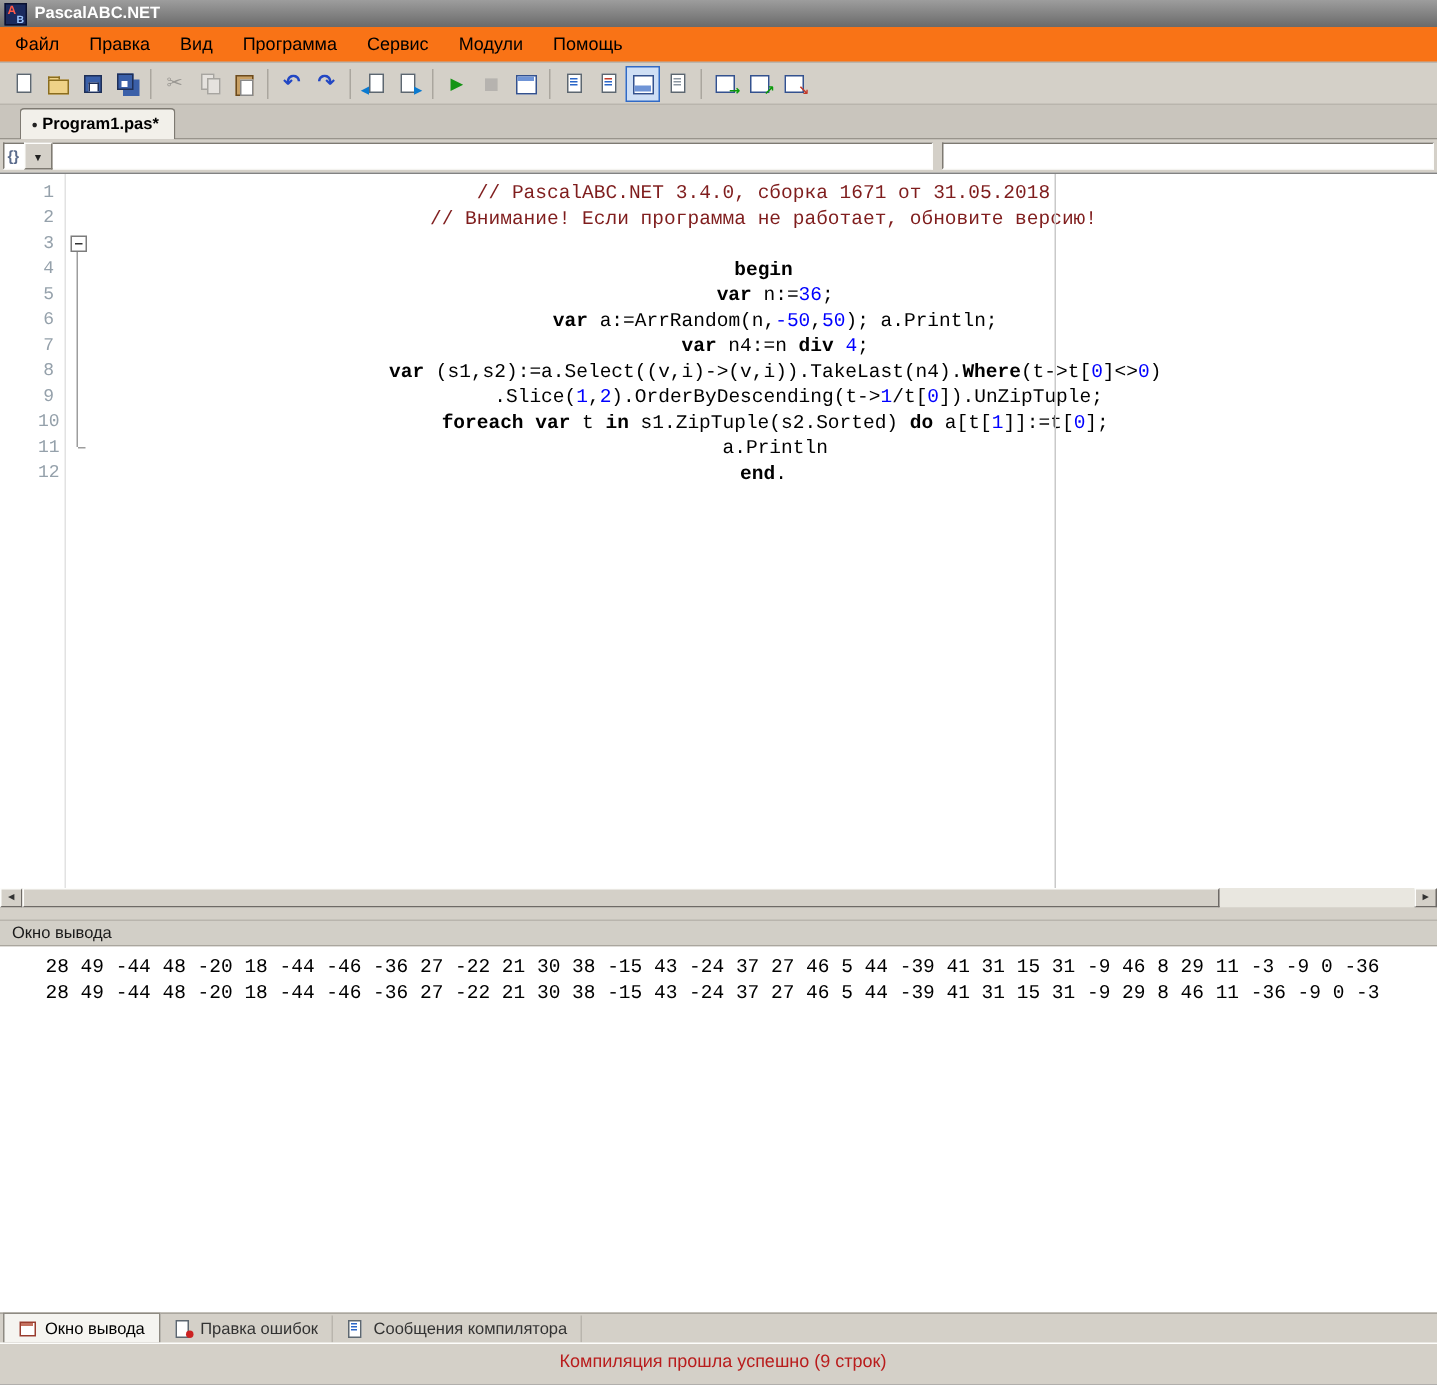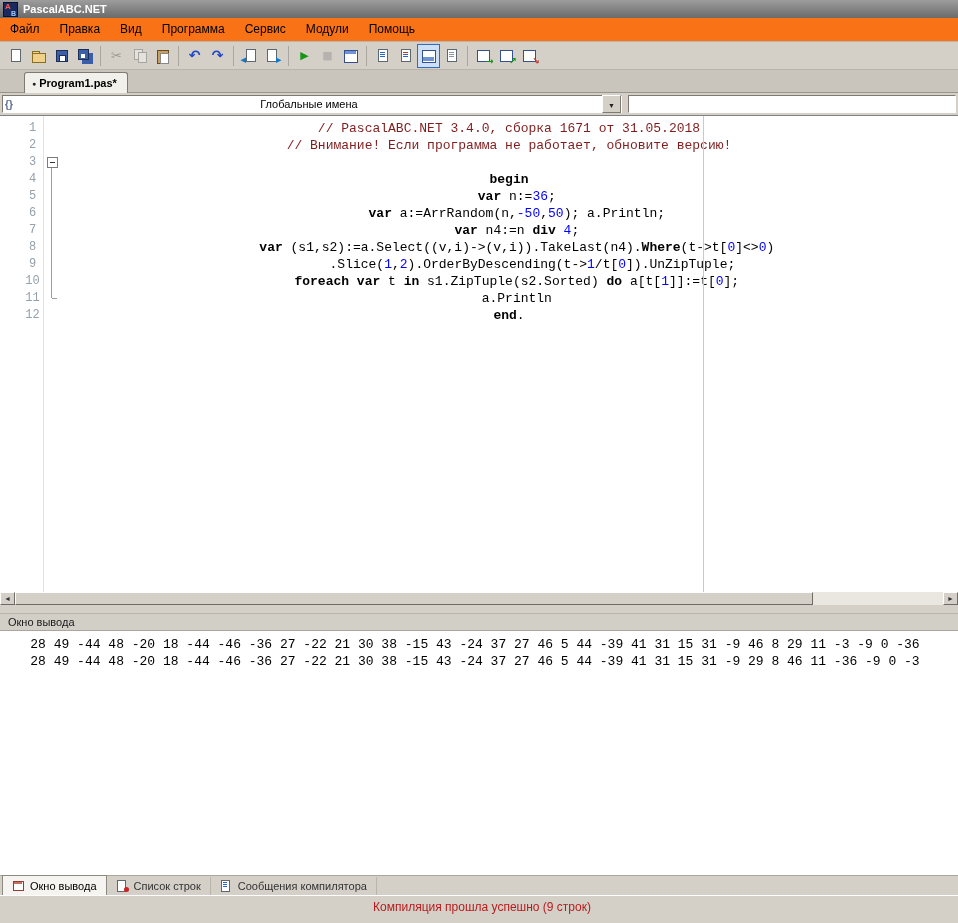--- a/index.html
+++ b/index.html
@@ -53,21 +53,21 @@
   .ic-window-output::before{content:"";position:absolute;left:1px;top:2px;width:12px;height:11px;background:#fff;border:1px solid #33518e;}
   .ic-window-output::after{content:"";position:absolute;left:2px;bottom:3px;width:11px;height:4px;background:#6f94d6;}
   .ic-page-list::before{content:"";position:absolute;left:3px;top:1px;width:8px;height:11px;background:#fff;border:1px solid #5d6770;}
   .ic-page-list::after{content:"";position:absolute;left:5px;top:4px;width:5px;height:1px;background:#8b96a1;box-shadow:0 2px 0 #8b96a1,0 4px 0 #8b96a1;}
   .ic-window-arrow1::before,.ic-window-arrow2::before,.ic-window-arrow3::before{content:"";position:absolute;left:1px;top:2px;width:11px;height:10px;background:#fff;border:1px solid #33518e;}
   .ic-window-arrow1::after{content:"→";position:absolute;right:-2px;bottom:-2px;font-size:9px;font-weight:bold;color:#0a9a0a;}
   .ic-window-arrow2::after{content:"↗";position:absolute;right:-2px;bottom:-2px;font-size:9px;font-weight:bold;color:#0a9a0a;}
   .ic-window-arrow3::after{content:"↘";position:absolute;right:-2px;bottom:-2px;font-size:9px;font-weight:bold;color:#c23a2a;}
 
   
-  .tabbar{position:absolute;left:0;top:70px;width:958px;height:23px;background:#c9c5bd;display:flex;align-items:flex-end;padding-left:24px;box-sizing:border-box;border-bottom:1px solid #98948c;}
+  .tabbar{position:absolute;left:0;top:70px;width:958px;height:23px;background:#c9c5bd;display:flex;align-items:flex-end;padding-left:13px;box-sizing:border-box;border-bottom:1px solid #98948c;}
   .doc-tab{height:20px;display:flex;align-items:center;padding:0 10px 0 7px;background:#f2f0ea;border:1px solid #7e7a72;border-bottom:none;border-radius:3px 3px 0 0;font-size:11px;font-weight:bold;margin-bottom:-1px;}
   .doc-tab .dot{font-size:7px;margin-right:3px;color:#222;}
 
   
   .navbar{position:absolute;left:0;top:93px;width:958px;height:22px;background:#d4d0c8;display:flex;align-items:center;padding:0 2px;box-sizing:border-box;}
   .combo{position:relative;height:18px;background:#fff;border:1px solid;border-color:#7e7a72 #fdfdfb #fdfdfb #7e7a72;display:flex;align-items:center;font-size:11px;box-sizing:border-box;}
   .combo-scope{width:620px;}
   .combo-member{flex:1;margin-left:6px;}
   .braces{color:#5a6b8c;font-weight:bold;margin:0 3px 0 2px;font-size:10px;}
   .combo-text{flex:1;white-space:nowrap;overflow:hidden;}
@@ -215,21 +215,20 @@
   <div class="tabbar">
     <div class="doc-tab">
       <span class="dot">●</span>
       <span>Program1.pas*</span>
     </div>
   </div>
 
   <div class="navbar">
     <div class="combo combo-scope">
       <span class="braces">{}</span>
-      <span class="combo-text">Глобальные имена</span>
       <span class="combo-btn">
           <span class="arr"></span>
         </span>
     </div>
     <div class="combo combo-member">
       <span class="combo-text"></span>
     </div>
   </div>
 
   <div class="editor">
@@ -286,21 +285,21 @@
       <div class="out-line">28 49 -44 48 -20 18 -44 -46 -36 27 -22 21 30 38 -15 43 -24 37 27 46 5 44 -39 41 31 15 31 -9 29 8 46 11 -36 -9 0 -3</div>
     </div>
 
   <div class="bottomtabs" id="bottomtabs">
       <div class="btab active">
         <span class="bic bic-output"></span>
         <span>Окно вывода</span>
       </div>
       <div class="btab">
         <span class="bic bic-errors"></span>
-        <span>Список строк</span>
+        <span>Правка ошибок</span>
       </div>
       <div class="btab">
         <span class="bic bic-messages"></span>
         <span>Сообщения компилятора</span>
       </div>
     </div>
 
   <div class="statusbar">
     <span>Компиляция прошла успешно (9 строк)</span>
   </div>

